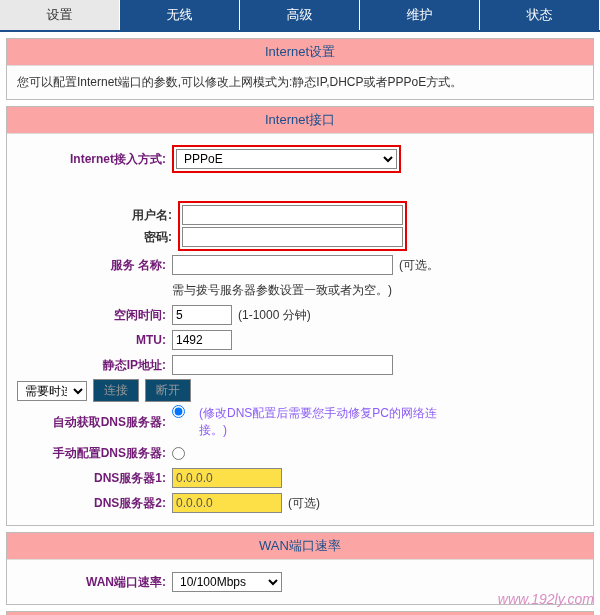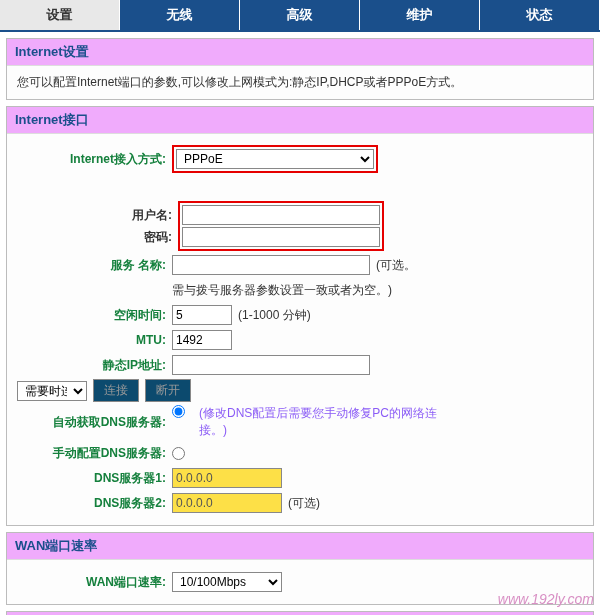--- a/index.html
+++ b/index.html
@@ -13,72 +13,73 @@
   .tabs {
     display: flex;
     border-bottom: 2px solid #1a4f8b;
   }
   .tab {
     flex: 1;
     text-align: center;
     padding: 6px 0;
     background: #1a4f8b;
     color: #fff;
-    font-weight: bold;
+    font-weight: normal;
     border-right: 1px solid #fff;
     cursor: pointer;
     font-size: 13px;
   }
   .tab.active {
     background: #e8e8e8;
     color: #333;
   }
   .section {
     border: 1px solid #bcbcbc;
     margin: 6px 6px 4px 6px;
     background: #fdfdfd;
   }
   .section-title {
     color: #1a4f8b;
-    font-weight: bold;
+    font-weight: normal;
     padding: 4px 8px;
     font-size: 13px;
     border-bottom: 1px solid #ddd;
-    background: #f0abfc;
+    background: #fca5a5;
+    text-align: center;
   }
   .section-body {
     padding: 8px 10px;
     color: #333;
   }
   .form-row {
     display: flex;
     align-items: center;
     margin: 3px 0;
     min-height: 22px;
   }
   .form-label {
     width: 155px;
     text-align: right;
     font-weight: bold;
-    color: #15803d;
+    color: #701a75;
     padding-right: 6px;
   }
   .form-ctrl {
     display: flex;
     align-items: center;
     gap: 6px;
   }
   select, input[type=text], input[type=password] {
     font-size: 12px;
     padding: 1px 3px;
     border: 1px solid #888;
     background: #fff;
     height: 20px;
   }
-  .wide { width: 198px; }
+  .wide { width: 221px; }
   .med { width: 80px; }
   .small { width: 60px; }
   .hint { color: #333; font-size: 12px; }
   .hint-note { color: #8b5cf6; font-size: 12px; margin-left: 4px; }
   .red-box {
     border: 2px solid #e60000;
     padding: 2px;
     display: inline-block;
   }
   .red-box-cred {

